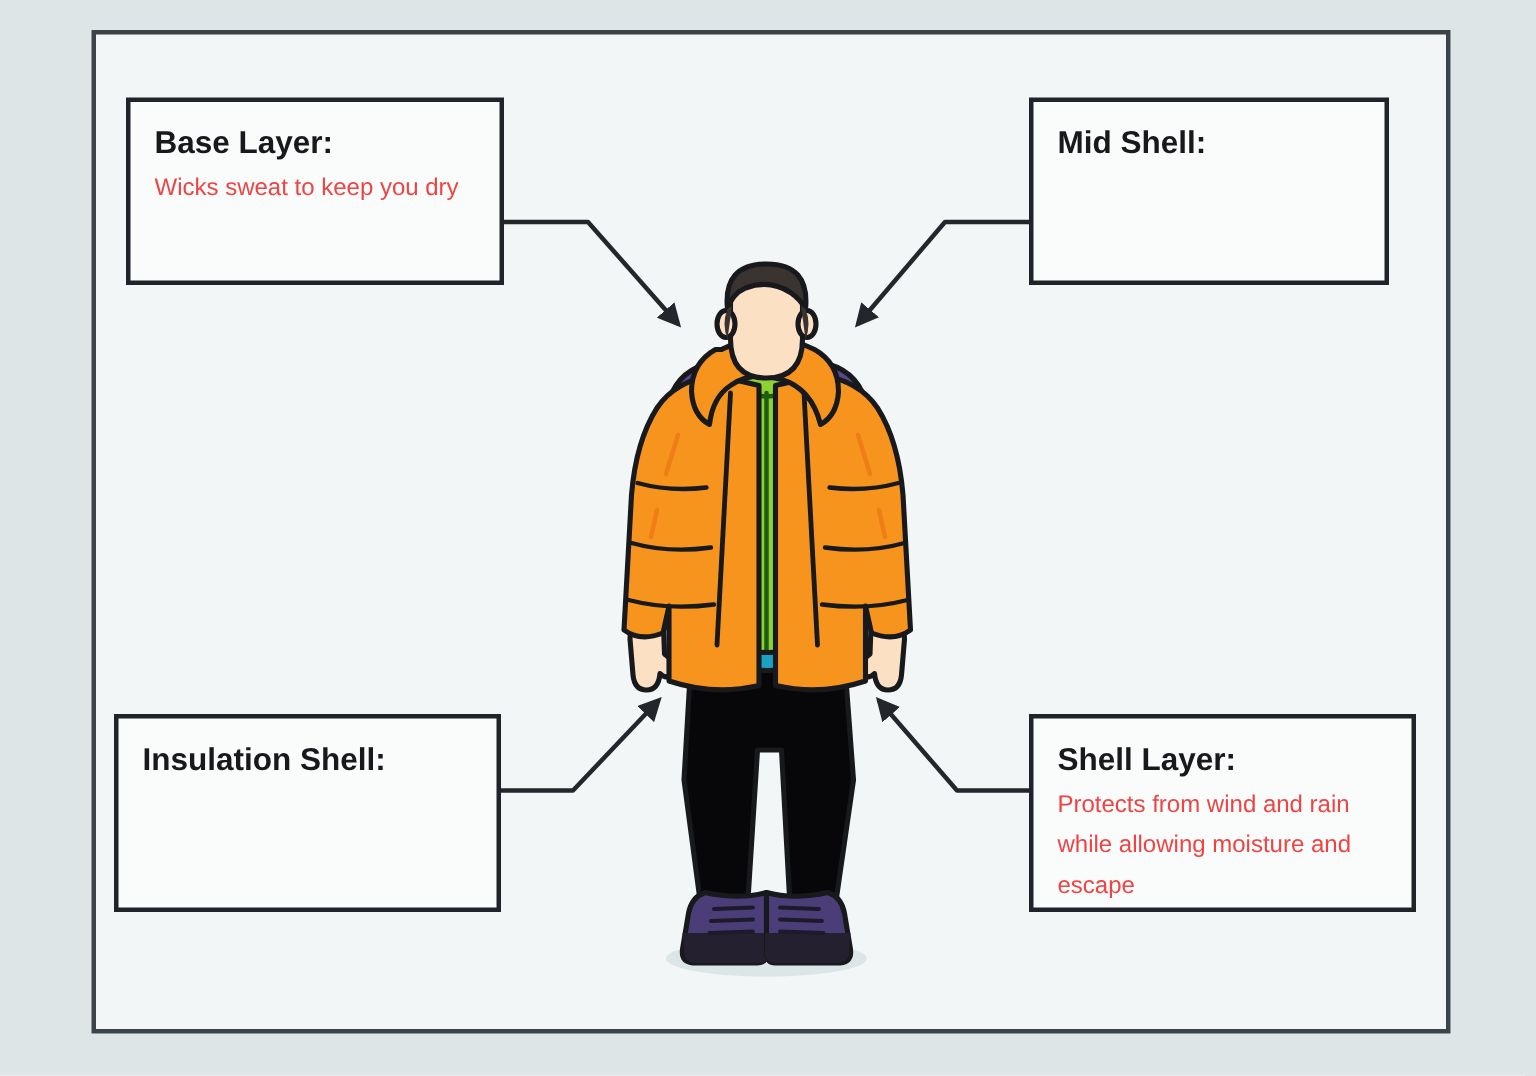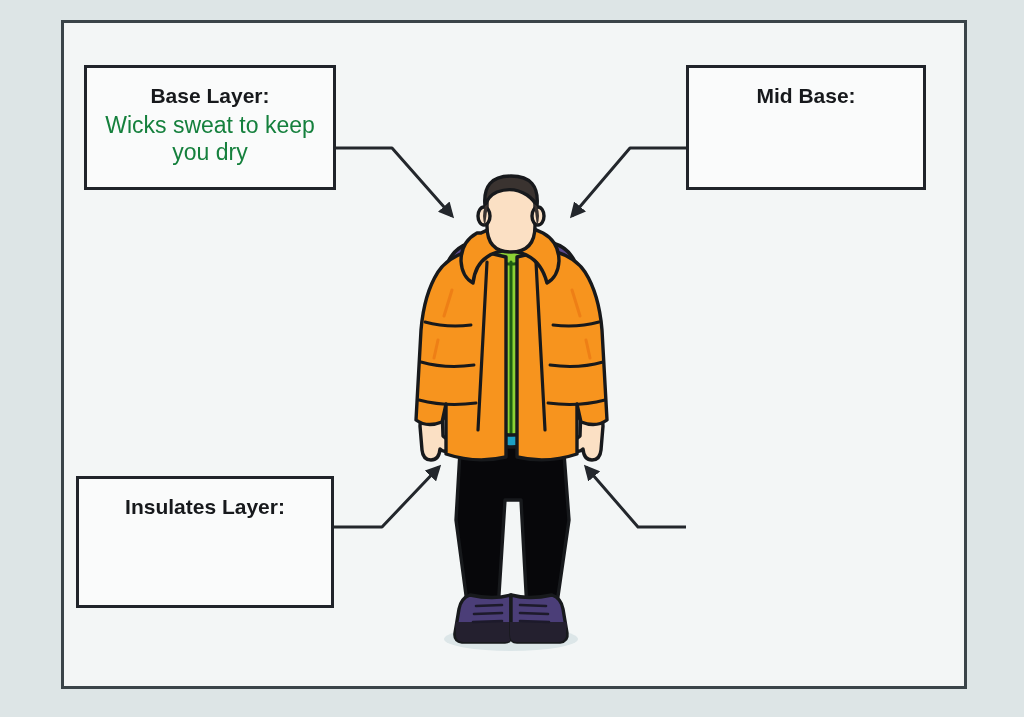--- a/index.html
+++ b/index.html
@@ -11,21 +11,20 @@
     width: 1024px;
     height: 717px;
     background: #dde5e6;
     font-family: "Liberation Sans", sans-serif;
     overflow: hidden;
   }
   #stage {
     position: relative;
     width: 1024px;
     height: 598px;
-    text-align: center;
   }
   
   #panel {
     position: absolute;
     left: 61px;
     top: 20px;
     width: 906px;
     height: 669px;
     background: #f3f6f6;
     border: 3px solid #3a4449;
@@ -41,22 +40,22 @@
   }
   .callout .ct {
     font-size: 21px;
     font-weight: bold;
     color: #17191c;
     line-height: 28px;
     white-space: nowrap;
     margin-bottom: 2px;
   }
   .callout .cb {
-    font-size: 23px;
-    color: #15803d;
+    font-size: 16px;
+    color: #ef4444;
     line-height: 27px;
   }
   #box-base      { left: 84px;  top: 65px;  width: 252px; height: 125px; }
   #box-mid       { left: 686px; top: 65px;  width: 240px; height: 125px; }
   #box-insul     { left: 76px;  top: 476px; width: 258px; height: 132px; }
   #box-shell     { left: 686px; top: 476px; width: 258px; height: 132px; }
 
   
   #arrows, #figure {
     position: absolute;
@@ -174,21 +173,25 @@
       <path d="M686 527 L638 527 L586 467" marker-end="url(#ah)"></path>
     </g>
   </svg>
 
   <div class="callout" id="box-base">
     <div class="ct">Base Layer:</div>
     <div class="cb">Wicks sweat to keep you dry</div>
   </div>
 
   <div class="callout" id="box-mid">
-    <div class="ct">Mid Base:</div>
+    <div class="ct">Mid Shell:</div>
   </div>
 
   <div class="callout" id="box-insul">
-    <div class="ct">Insulates Layer:</div>
+    <div class="ct">Insulation Shell:</div>
   </div>
 
+  <div class="callout" id="box-shell">
+    <div class="ct">Shell Layer:</div>
+    <div class="cb">Protects from wind and rain while allowing moisture and escape</div>
+  </div>
 
 </div>
 
 </body></html>

